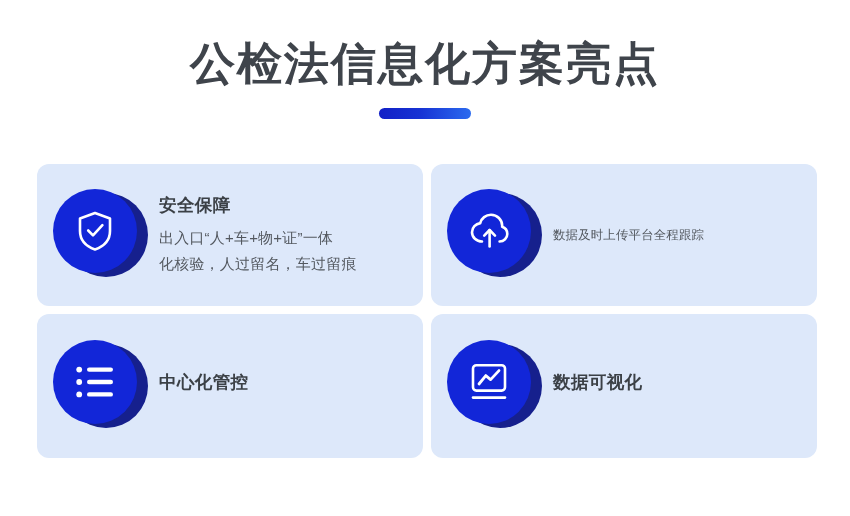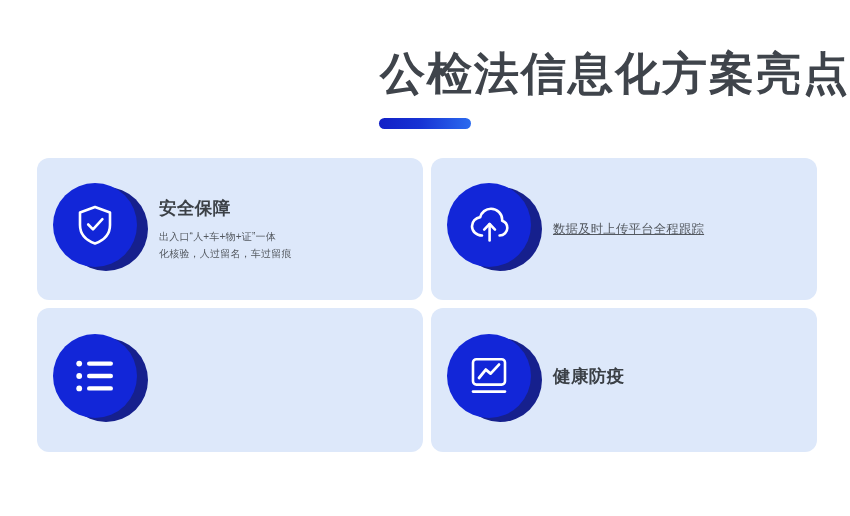--- a/index.html
+++ b/index.html
@@ -18,22 +18,22 @@
   .page {
     width: 850px;
     height: 516px;
     position: relative;
     box-sizing: border-box;
     background: #ffffff;
   }
 
   
   .header {
-    padding-top: 48px;
-    text-align: right;
+    padding-top: 38px;
+    text-align: center;
   }
   .page-title {
     font-size: 45px;
     font-weight: bold;
     color: #3f444b;
     letter-spacing: 2px;
     line-height: 1.15;
     margin: 0;
     white-space: nowrap;
   }
@@ -42,21 +42,21 @@
     height: 11px;
     border-radius: 6px;
     margin: 18px auto 0 auto;
     background: linear-gradient(90deg, #1220c6 0%, #1733d4 45%, #2b6bef 100%);
   }
 
   
   .cards {
     position: absolute;
     left: 37px;
-    top: 158px;
+    top: 164px;
     width: 786px;
     display: grid;
     grid-template-columns: 386px 386px;
     grid-template-rows: 142px 144px;
     column-gap: 14px;
     row-gap: 21px;
     gap: 8px;
   }
 
   .card {
@@ -110,30 +110,29 @@
   }
   .card-title {
     font-size: 17.5px;
     font-weight: bold;
     color: #3b4046;
     line-height: 1.2;
     margin: 0 0 9px 0;
     letter-spacing: 0.4px;
   }
   .card-desc {
-    font-size: 10px;
+    font-size: 15px;
     color: #53585f;
     line-height: 1.72;
     margin: 0;
     letter-spacing: 0.2px;
     white-space: pre-line;
   }
   .card-desc.single {
     font-size: 12.4px;
-    text-decoration: underline;
   }
 </style>
 </head>
 <body>
 
 <div class="page">
 
   <div class="header">
     <h1 class="page-title">公检法信息化方案亮点</h1>
     <div class="title-underline"></div>
@@ -182,33 +181,34 @@
             <circle cx="4.2" cy="4.6" r="2.9" fill="#ffffff"></circle>
             <circle cx="4.2" cy="17" r="2.9" fill="#ffffff"></circle>
             <circle cx="4.2" cy="29.4" r="2.9" fill="#ffffff"></circle>
             <rect x="12" y="2.4" width="26" height="4.4" rx="2.2" fill="#ffffff"></rect>
             <rect x="12" y="14.8" width="26" height="4.4" rx="2.2" fill="#ffffff"></rect>
             <rect x="12" y="27.2" width="26" height="4.4" rx="2.2" fill="#ffffff"></rect>
           </svg>
         </div>
       </div>
       <div class="card-body">
+        <p class="card-title">中心化管控</p>
       </div>
     </div>
 
     <div class="card">
       <div class="badge">
         <div class="disc-shadow"></div>
         <div class="disc-main">
           <svg width="42" height="40" viewBox="0 0 42 40" fill="none">
             <rect x="5" y="3.2" width="32" height="25.4" rx="3.4" stroke="#ffffff" stroke-width="2.6" fill="none"></rect>
             <path d="M11 22 L17.8 13.6 L22.6 17.6 L31 8.6" stroke="#ffffff" stroke-width="2.8" stroke-linecap="round" stroke-linejoin="round" fill="none"></path>
             <path d="M5 35.6 H37" stroke="#ffffff" stroke-width="2.6" stroke-linecap="round"></path>
           </svg>
         </div>
       </div>
       <div class="card-body">
-        <p class="card-title">健康防疫</p>
+        <p class="card-title">数据可视化</p>
       </div>
     </div>
 
   </div>
 </div>
 
 </body></html>

